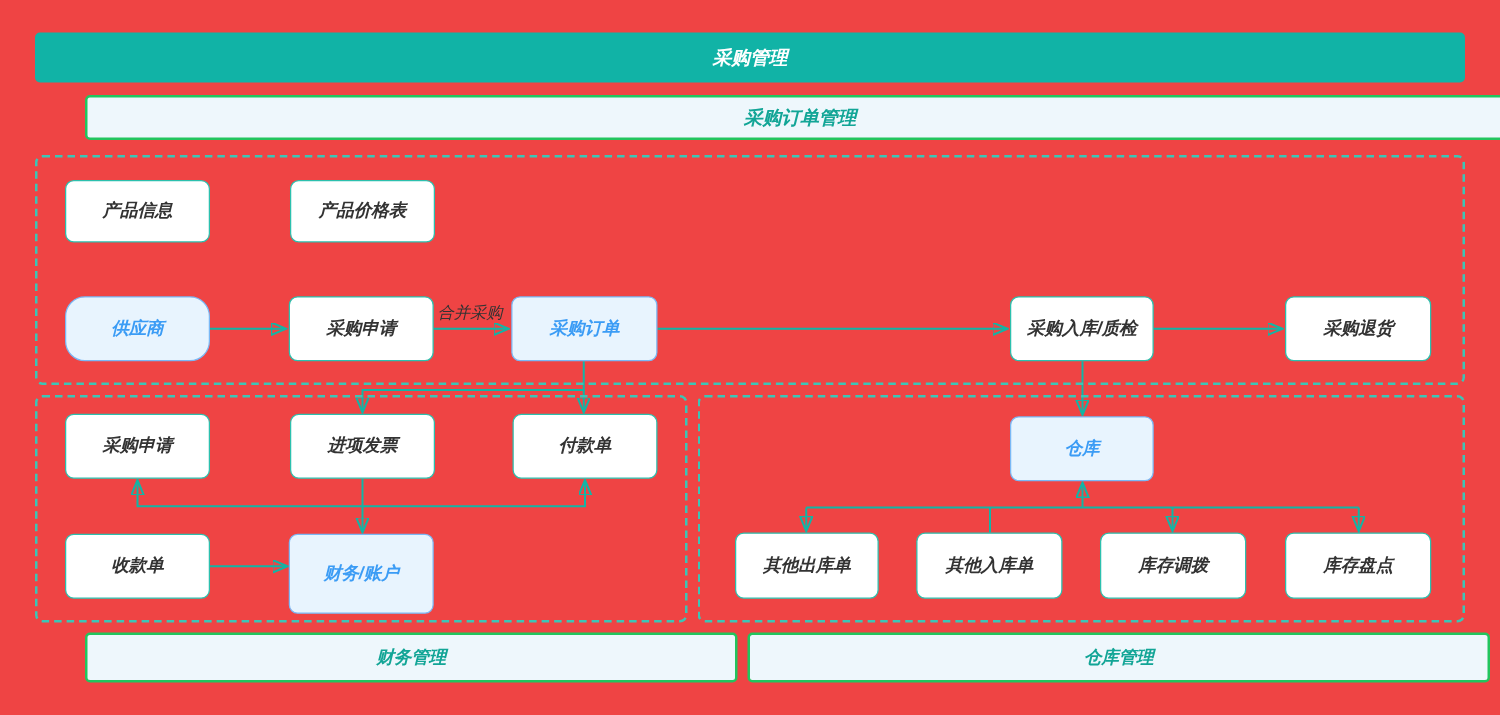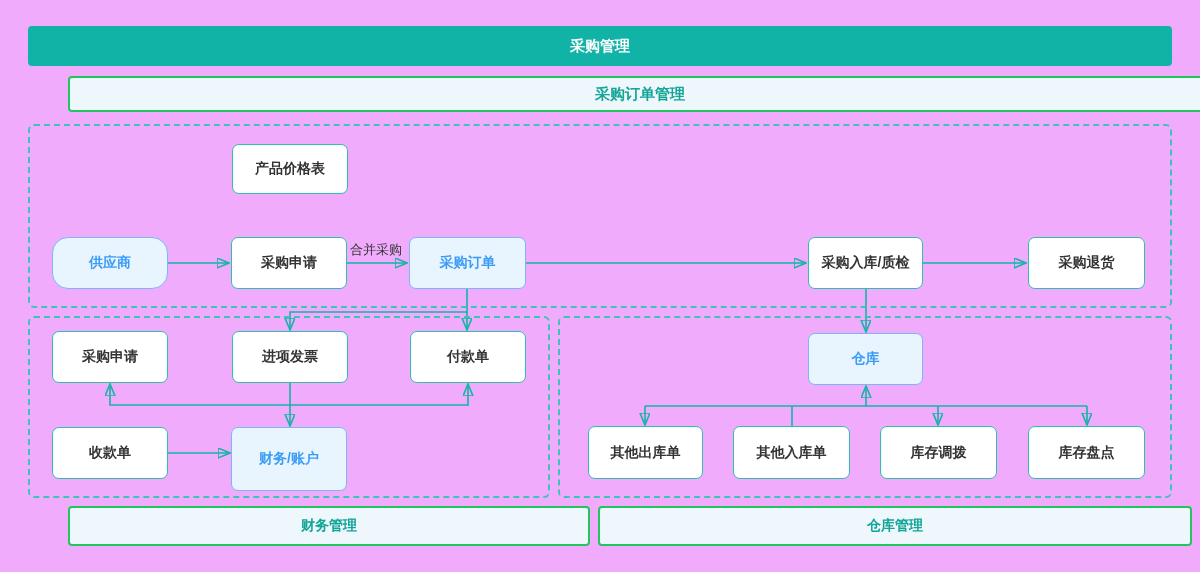--- a/index.html
+++ b/index.html
@@ -1,17 +1,17 @@
 <!DOCTYPE html>
 <html><head>
 <meta charset="utf-8">
 <style>
   html,body{margin:0;padding:0;background:#ffffff;}
   body{font-family:"Liberation Sans","DejaVu Sans",sans-serif;}
-  .canvas{position:relative;width:1200px;height:572px;background:#f0abfc;overflow:hidden;}
+  .canvas{position:relative;width:1200px;height:572px;background:#ef4444;overflow:hidden;font-style:italic;}
 
   .abs{position:absolute;box-sizing:border-box;}
 
   .bar{display:flex;align-items:center;justify-content:center;
        font-size:15px;font-weight:700;border-radius:4px;}
   .bar--solid{background:#11b3a6;color:#ffffff;}
   .bar--light{background:#eef7fc;border:2px solid #22c55e;color:#12a596;margin-left:40px;}
 
   .region{border:2px dashed #3cc5b6;border-radius:6px;background:transparent;}
 
@@ -59,20 +59,23 @@
     <span>采购管理</span>
   </div>
   <div class="abs bar bar--light" style="left:28px;top:76px;width:1144px;height:36px;">
     <span>采购订单管理</span>
   </div>
 
   <div class="abs region" style="left:28px;top:124px;width:1144px;height:184px;"></div>
   <div class="abs region" style="left:28px;top:316px;width:522px;height:182px;"></div>
   <div class="abs region" style="left:558px;top:316px;width:614px;height:182px;"></div>
 
+  <div class="abs node" style="left:52px;top:144px;width:116px;height:50px;">
+    <span>产品信息</span>
+  </div>
   <div class="abs node" style="left:232px;top:144px;width:116px;height:50px;">
     <span>产品价格表</span>
   </div>
 
   <div class="abs node node--blue" style="left:52px;top:237px;width:116px;height:52px;border-radius:16px;">
     <span>供应商</span>
   </div>
   <div class="abs node" style="left:231px;top:237px;width:116px;height:52px;">
     <span>采购申请</span>
   </div>

